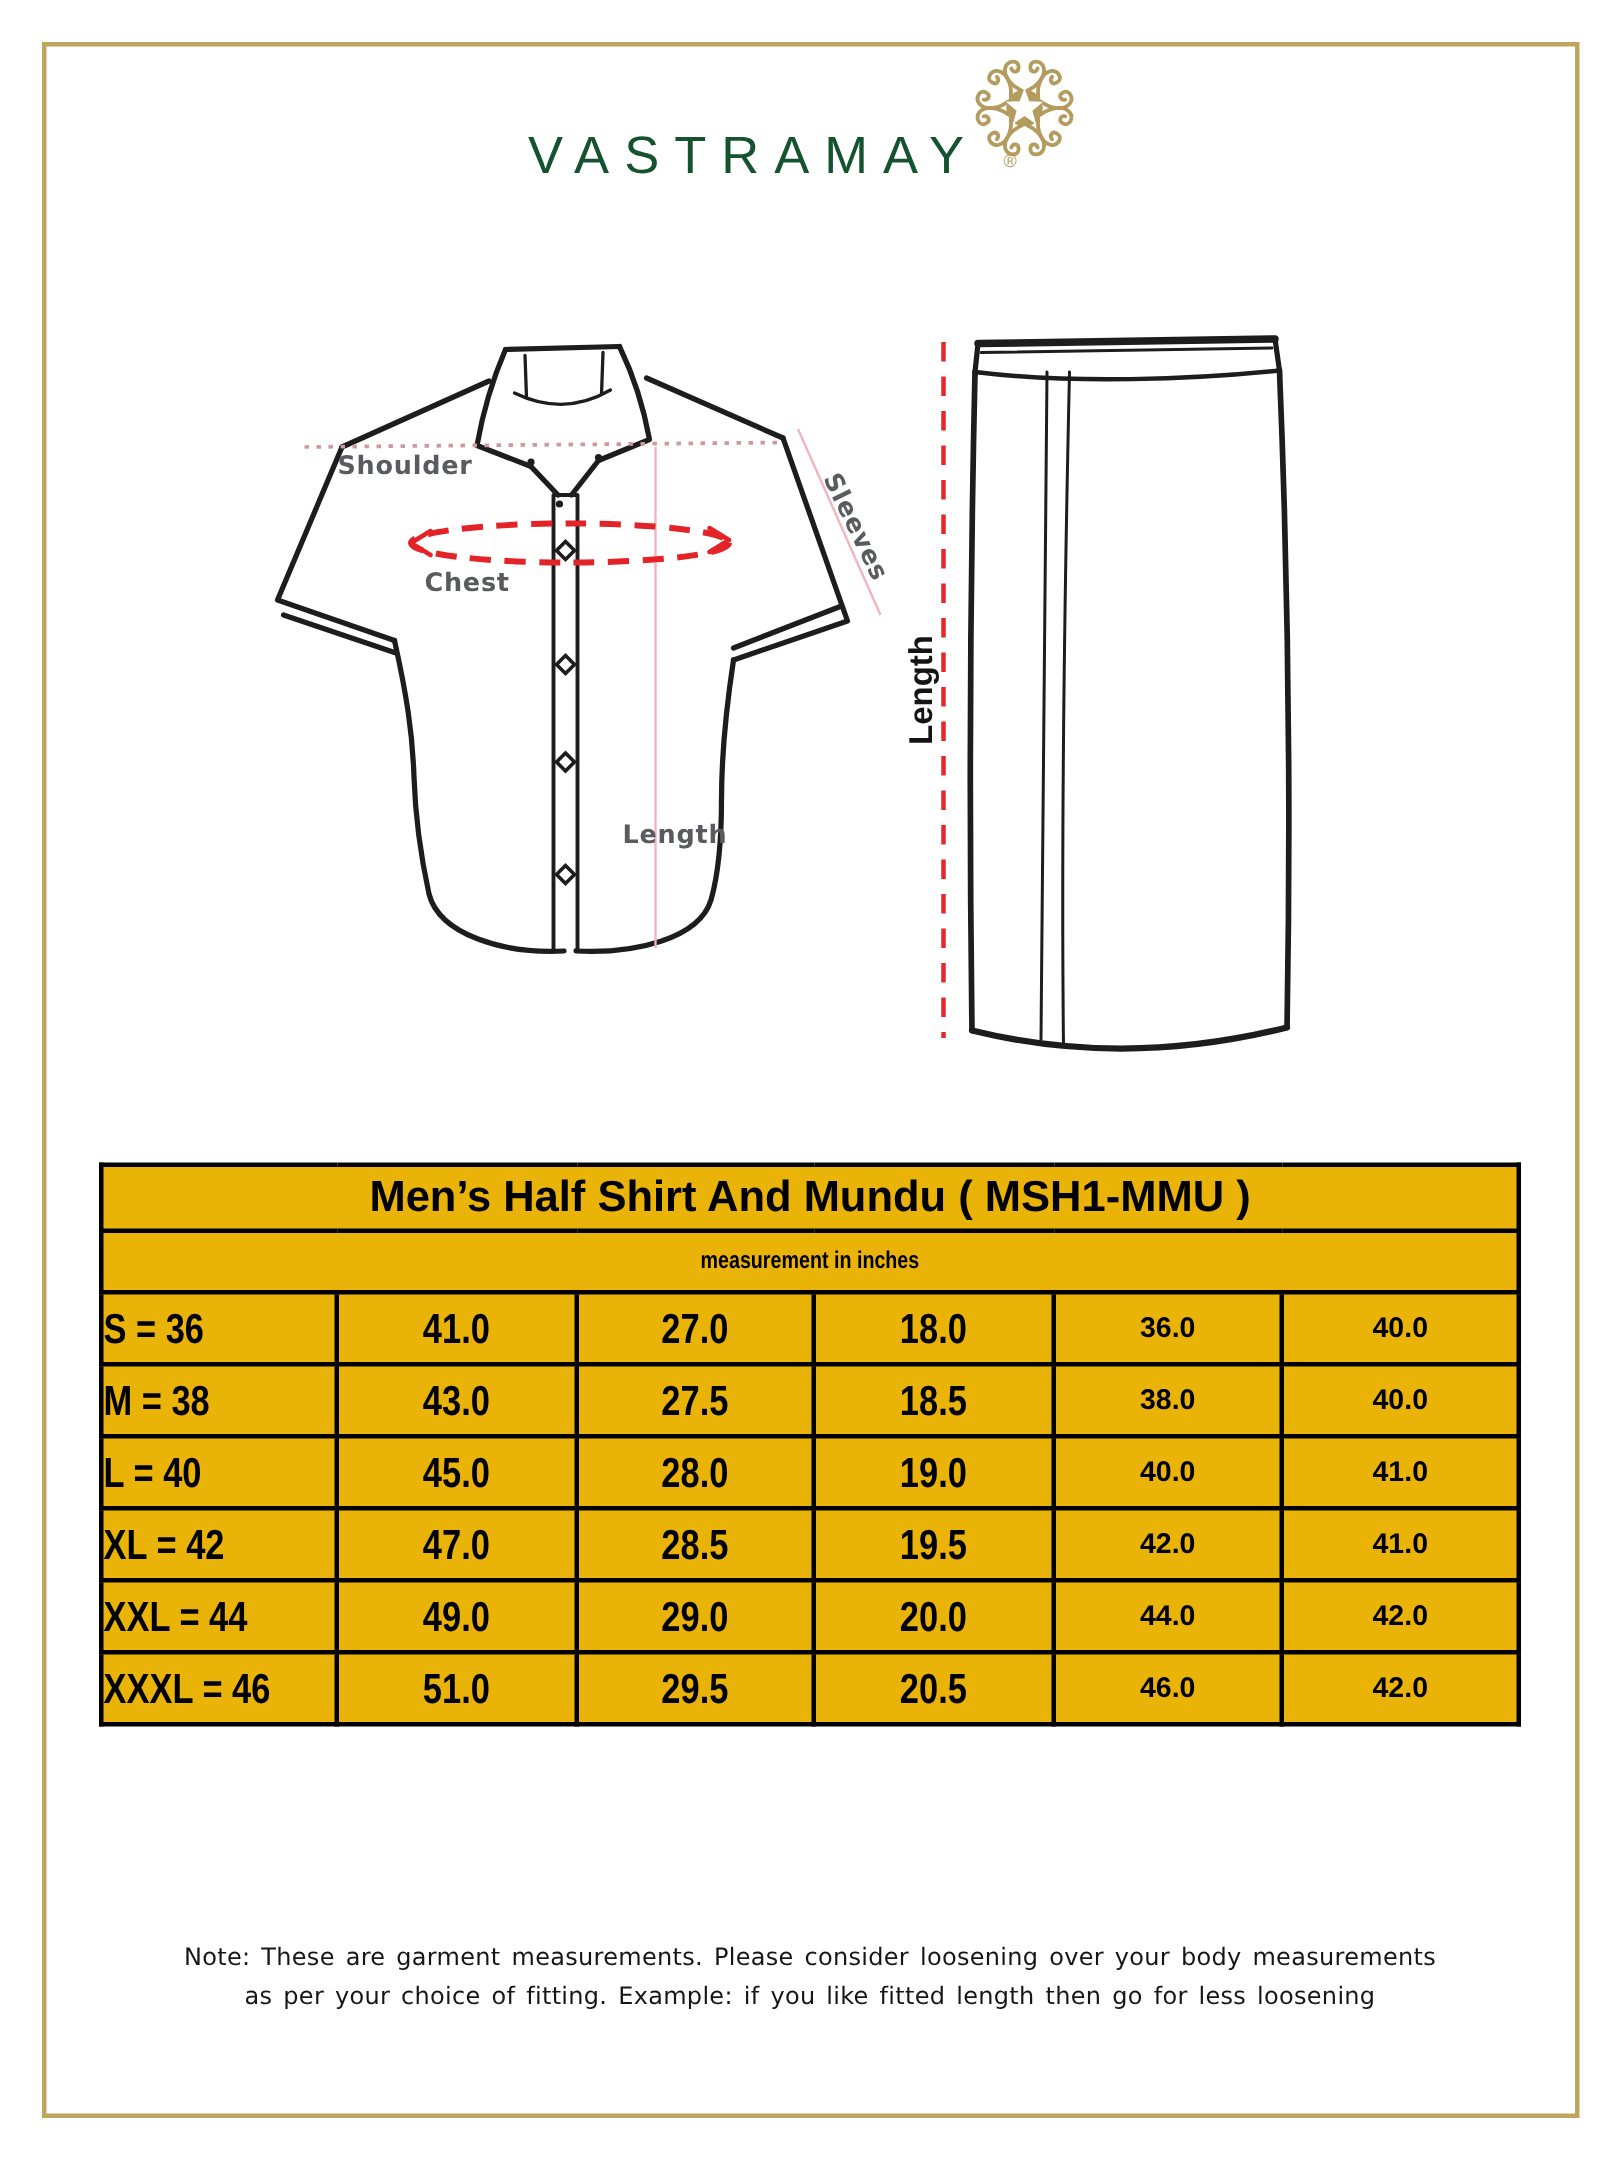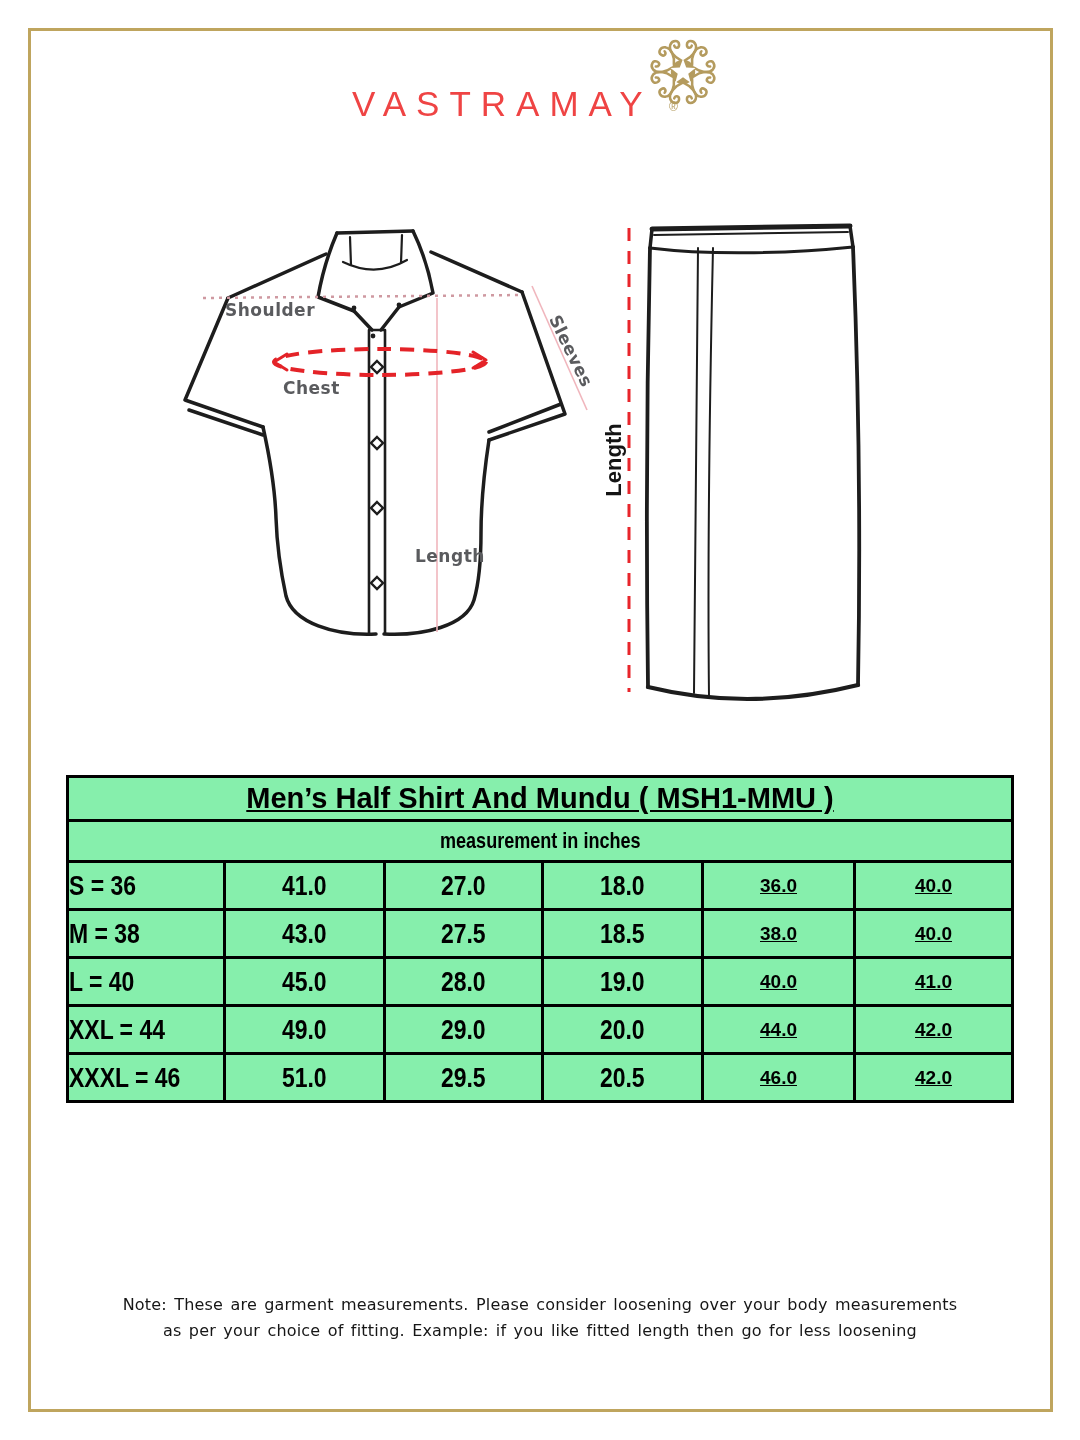--- a/index.html
+++ b/index.html
@@ -2,38 +2,38 @@
 <html><head>
 <meta charset="utf-8">
 <style>
   html,body{margin:0;padding:0;background:#ffffff;}
   .page{position:relative;width:1080px;height:1440px;background:#fff;
         font-family:"Liberation Sans",sans-serif;overflow:hidden;}
   .frame{position:absolute;left:28px;top:28px;right:27px;bottom:28px;
          border:3px solid #bfa55e;pointer-events:none;}
   
   .wordmark{position:absolute;left:352px;top:84px;font-size:35px;
-            letter-spacing:10px;color:#ef4444;font-weight:400;white-space:nowrap;}
+            letter-spacing:10px;color:#14532d;font-weight:400;white-space:nowrap;}
   .emblem{position:absolute;left:644px;top:33px;}
   .reg{position:absolute;left:669px;top:100px;font-size:12px;color:#b49b5e;}
   
   .shirt{position:absolute;left:175px;top:218px;}
   .mundu{position:absolute;left:595px;top:215px;}
   .diag-label{font-family:"DejaVu Sans",sans-serif;font-size:17px;font-weight:600;
               fill:#5a5b5e;letter-spacing:.5px;}
   .mundu-label{font-family:"Liberation Sans",sans-serif;font-size:22px;
                font-weight:bold;fill:#141414;}
   
   table.size{position:absolute;left:66px;top:775px;width:945px;
              border-collapse:collapse;table-layout:fixed;color:#000;}
   table.size td,table.size th{border:3px solid #000;padding:0;vertical-align:middle;
-             background:#86efac;font-family:"Liberation Sans",sans-serif;text-decoration:underline;}
+             background:#eab308;font-family:"Liberation Sans",sans-serif;}
   .rt{height:44px;} .rs{height:41px;} .rh{height:52px;} .rd{height:48px;}
   .t-title{text-align:center;font-size:29px;font-weight:bold;}
-  .t-sub{text-align:center;font-size:22px;font-weight:bold;}
+  .t-sub{text-align:center;font-size:16px;font-weight:bold;}
   .hbig{text-align:left;font-size:31px;font-weight:bold;padding-left:9px;}
   .hsmall{text-align:center;font-size:22px;font-weight:bold;line-height:1.05;}
   .csize{text-align:left;font-size:28px;font-weight:bold;padding-left:8px;}
   .cnum{text-align:center;font-size:28px;font-weight:bold;}
   .cnum2{text-align:center;font-size:19px;font-weight:bold;}
   .condL{display:inline-block;transform:scaleX(.82);transform-origin:left center;white-space:nowrap;}
   .condC{display:inline-block;transform:scaleX(.82);transform-origin:center center;white-space:nowrap;}
   span:empty{display:none;}
   
   .note{position:absolute;left:50px;width:980px;top:1292px;text-align:center;
@@ -163,20 +163,28 @@
     </tr>
     <tr class="rd">
       <td class="csize"><span class="condL">L = 40</span></td>
       <td class="cnum"><span class="condC">45.0</span></td>
       <td class="cnum"><span class="condC">28.0</span></td>
       <td class="cnum"><span class="condC">19.0</span></td>
       <td class="cnum2">40.0</td>
       <td class="cnum2">41.0</td>
     </tr>
     <tr class="rd">
+      <td class="csize"><span class="condL">XL = 42</span></td>
+      <td class="cnum"><span class="condC">47.0</span></td>
+      <td class="cnum"><span class="condC">28.5</span></td>
+      <td class="cnum"><span class="condC">19.5</span></td>
+      <td class="cnum2">42.0</td>
+      <td class="cnum2">41.0</td>
+    </tr>
+    <tr class="rd">
       <td class="csize"><span class="condL">XXL = 44</span></td>
       <td class="cnum"><span class="condC">49.0</span></td>
       <td class="cnum"><span class="condC">29.0</span></td>
       <td class="cnum"><span class="condC">20.0</span></td>
       <td class="cnum2">44.0</td>
       <td class="cnum2">42.0</td>
     </tr>
     <tr class="rd">
       <td class="csize"><span class="condL">XXXL = 46</span></td>
       <td class="cnum"><span class="condC">51.0</span></td>

